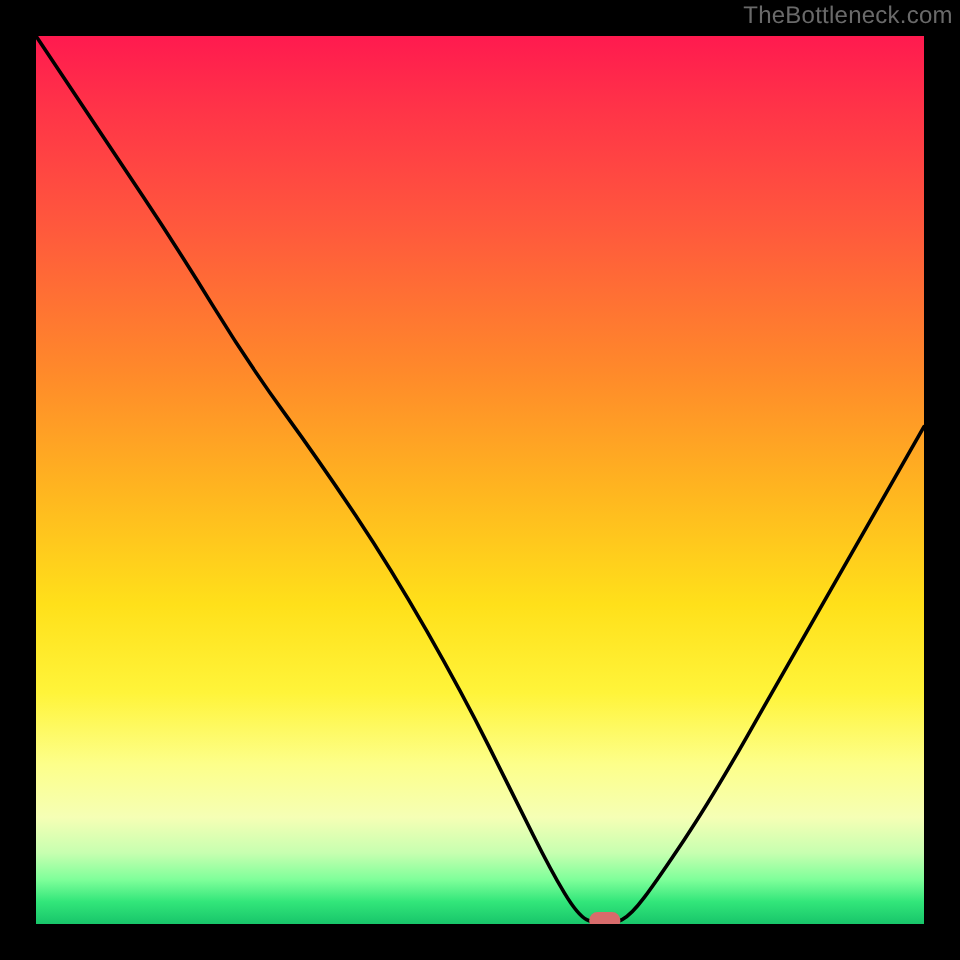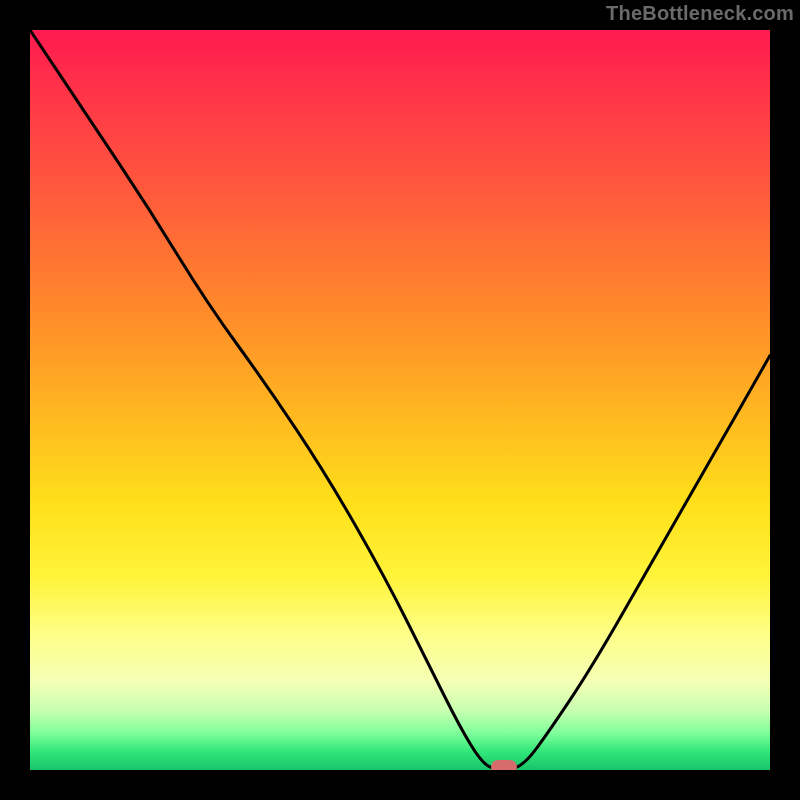--- a/index.html
+++ b/index.html
@@ -16,21 +16,21 @@
     width: 800px;
     height: 800px;
     background: #000;
   }
   .watermark {
     position: absolute;
     top: 2px;
     right: 6px;
     color: #6a6a6a;
     font-size: 20px;
-    font-weight: 700;
+    font-weight: 400;
     letter-spacing: 0.2px;
     z-index: 10;
   }
   .plot-area {
     position: absolute;
     left: 30px;
     top: 30px;
     width: 740px;
     height: 740px;
     overflow: hidden;

